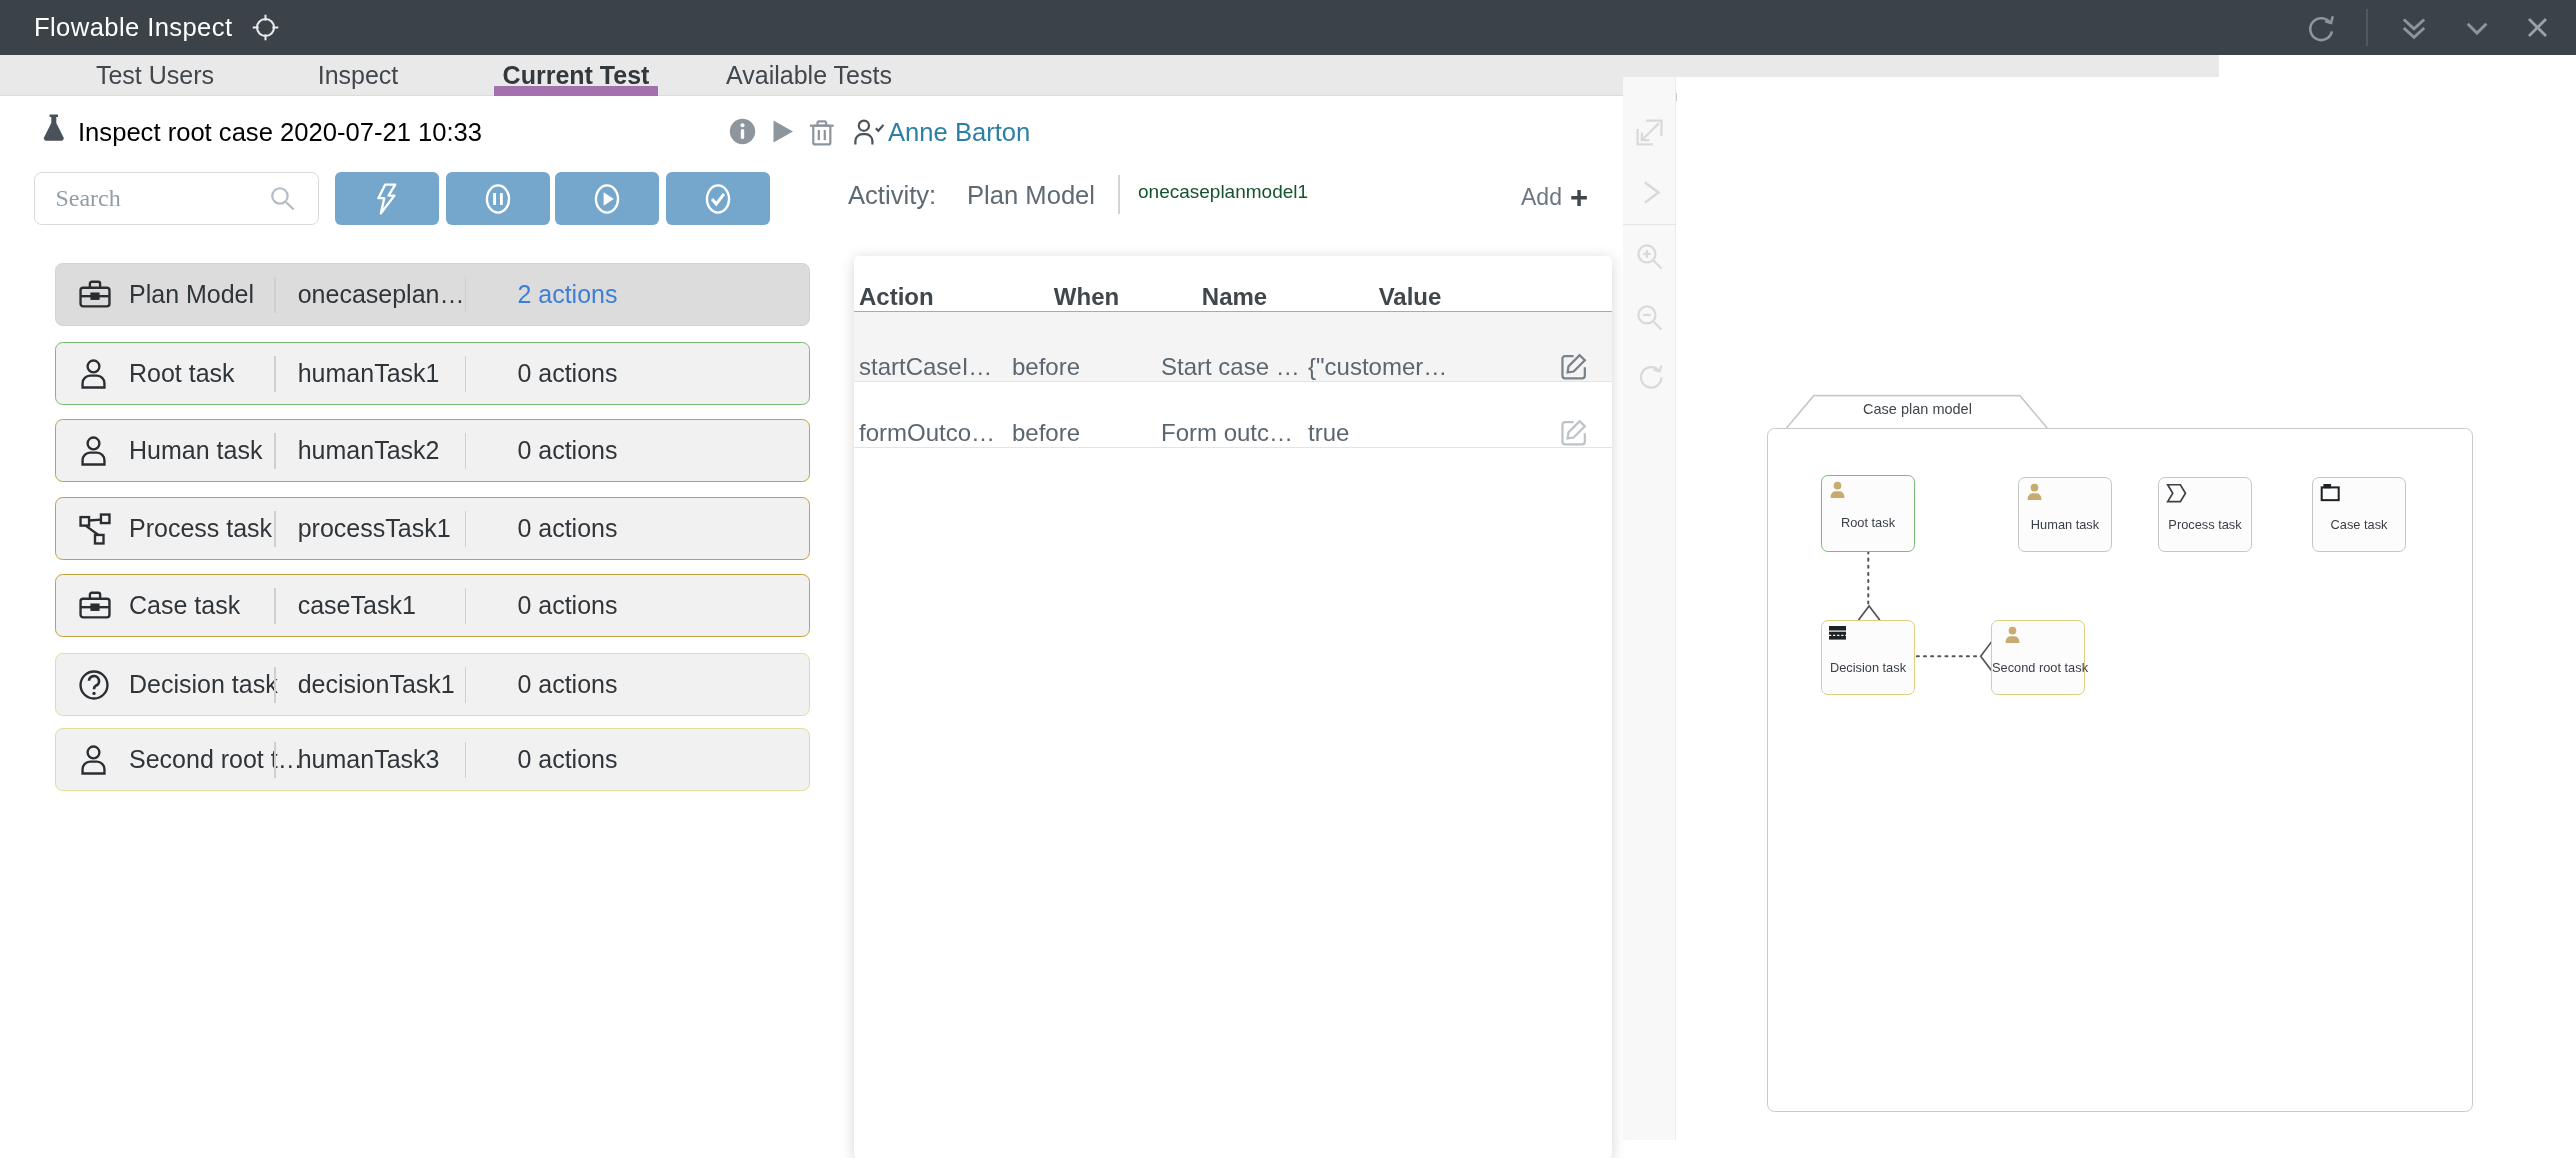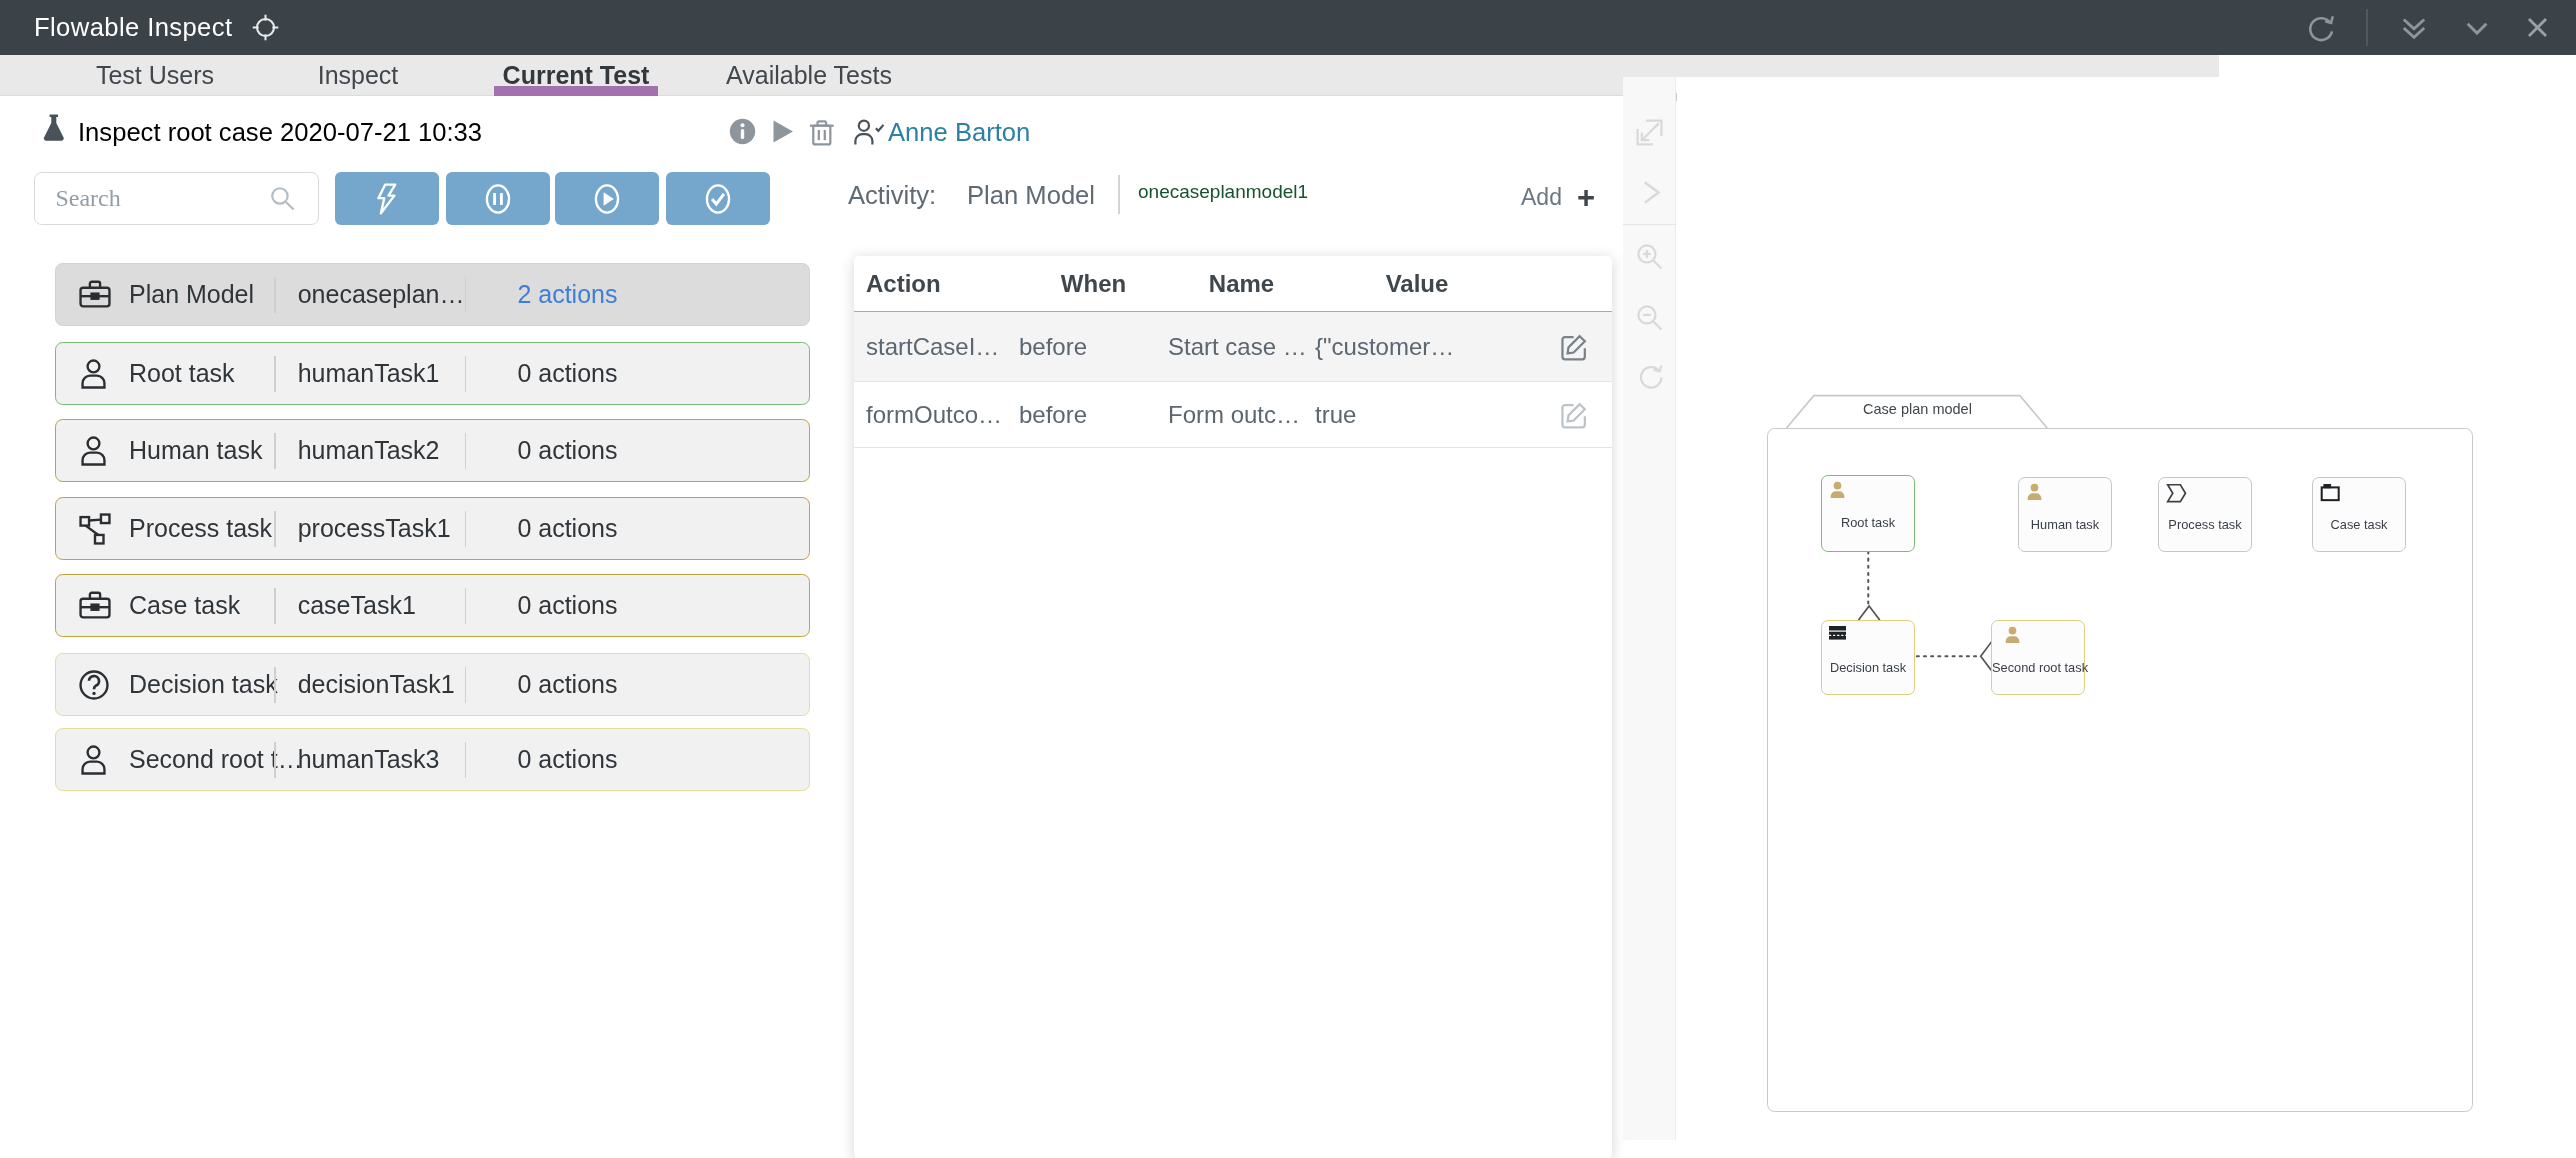--- a/index.html
+++ b/index.html
@@ -48,27 +48,27 @@
   .task-sep{width:1.7px;height:36px;background:#cfcfcf;margin:0 0}
   .task-id{width:189px;font-size:25px;color:#30353a;padding-left:22px;white-space:nowrap}
   .task-actions{font-size:25px;color:#30353a;padding-left:51px;white-space:nowrap}
   .task-row.selected .task-actions{color:var(--link-blue)}
 
   
   .act-label{position:absolute;left:848px;top:181px;font-size:25.6px;color:#5f6a75}
   .act-name{position:absolute;left:967px;top:181px;font-size:25.6px;color:#5f6a75}
   .act-sep{position:absolute;left:1118px;top:175px;width:1.7px;height:39px;background:#d4d4d4}
   .act-id{position:absolute;left:1138px;top:181px;font-size:19px;color:#14532d}
-  .add-btn{position:absolute;left:1521px;top:184px;display:flex;align-items:center;gap:15px;cursor:pointer}
+  .add-btn{position:absolute;left:1521px;top:184px;display:flex;align-items:center;gap:8px;cursor:pointer}
   .add-btn .add-word{font-size:23px;color:#6b7681}
   .add-btn .add-plus{font-size:31px;font-weight:700;color:#3f464c;line-height:25.6px}
 
   
   .card{position:absolute;left:854px;top:256px;width:758px;height:903px;background:#fff;border-radius:5.1px;box-shadow:0 2.6px 13.6px rgba(0,0,0,.17)}
-  .t-row{display:flex;align-items:center;padding-left:12px}
+  .t-row{display:flex;align-items:flex-end;padding-left:5px}
   .t-head{height:56px;border-bottom:1.7px solid #a4aab0;font-weight:700;color:#3f464c;font-size:24px}
   .c-action{width:153px;text-align:left}
   .c-when{width:149px}
   .c-name{width:147px}
   .c-value{width:204px}
   .t-head .c-when,.t-head .c-name,.t-head .c-value{text-align:center}
   .c-edit{flex:1;display:flex;justify-content:flex-end;padding-right:22px}
   .t-data{height:70px;font-size:24px;color:#5b6670;border-bottom:0.9px solid #e4e4e4}
   .t-data .c-when,.t-data .c-name,.t-data .c-value{text-align:left}
   .t-data.odd{background:#f4f4f4}

